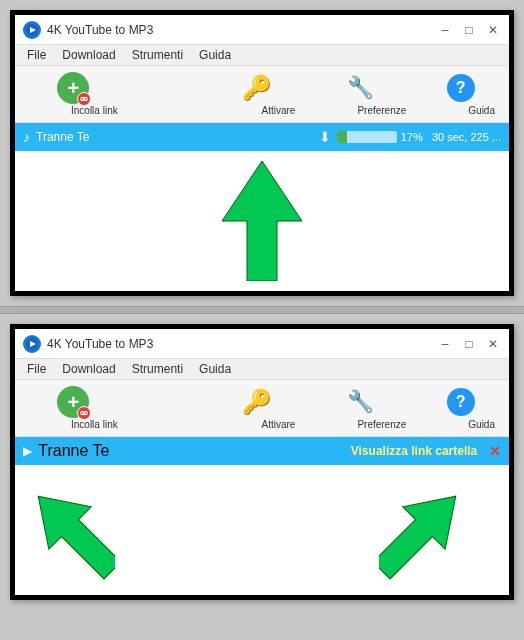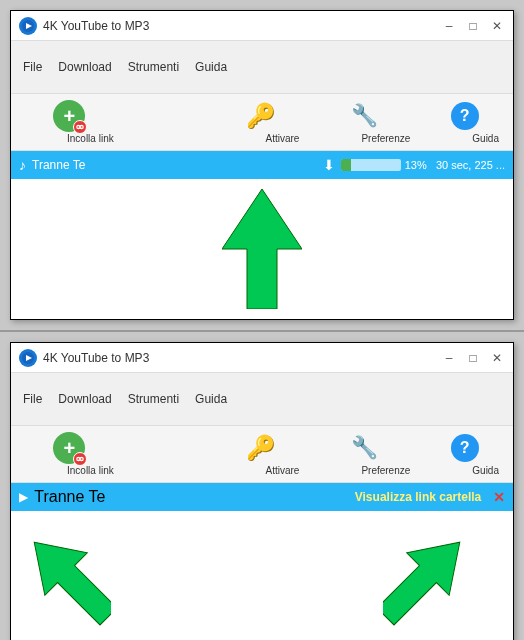--- a/index.html
+++ b/index.html
@@ -11,21 +11,21 @@
       display: flex;
       flex-direction: column;
       align-items: center;
       padding: 10px 0;
       gap: 10px;
     }
 
     .window {
       width: 504px;
       background: #f0f0f0;
-      border: 1px solid #000000;
+      border: 5px solid #000000;
       box-shadow: 2px 2px 6px rgba(0,0,0,0.3);
     }
 
     
     .title-bar {
       background: white;
       border-bottom: 1px solid #ddd;
       display: flex;
       align-items: center;
       justify-content: space-between;
@@ -69,21 +69,21 @@
       font-size: 12px;
       color: #555;
     }
 
     
     .menu-bar {
       background: #f0f0f0;
       border-bottom: 1px solid #ddd;
       display: flex;
       gap: 0;
-      padding: 16px 4px;
+      padding: 0 4px;
     }
     .menu-item {
       padding: 3px 8px;
       font-size: 12px;
       color: #333;
       cursor: pointer;
     }
 
     
     .toolbar {
@@ -333,21 +333,21 @@
 
   <div class="download-row">
     <span class="music-note">♪</span>
     <span class="track-name">Tranne Te</span>
     <span class="dl-arrow">⬇</span>
     <div class="progress-container">
       <div class="progress-bar-bg">
         <div class="progress-bar-fill"></div>
       </div>
       <span class="progress-text">
-        <span>13%</span>
+        <span>17%</span>
         &nbsp;
         <span>30 sec, 225 ...</span>
       </span>
     </div>
   </div>
 
   <div class="content-area" style="position:relative;">
 
     <div style="position:absolute; left:50%; top:10px; transform:translateX(-50%);">
       <svg width="80" height="120" viewBox="0 0 80 120">

